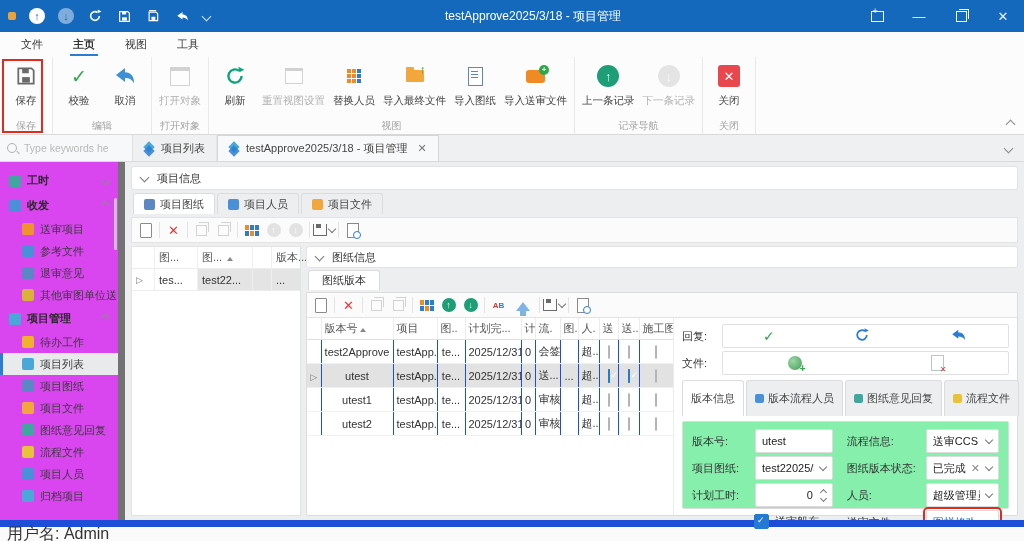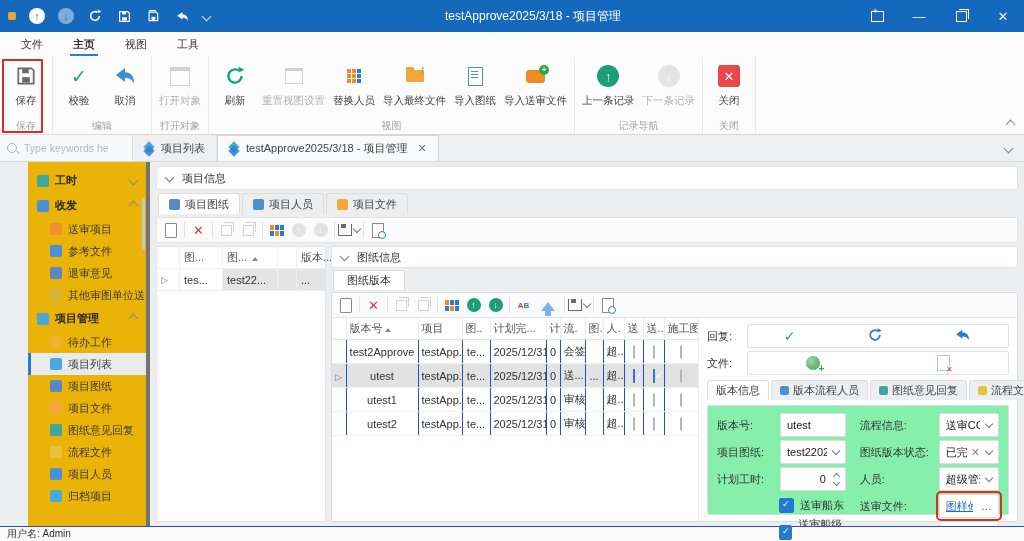--- a/index.html
+++ b/index.html
@@ -72,21 +72,21 @@
   .dtab{display:flex;align-items:center;gap:6px;padding:0 11px;color:#444;border-right:1px solid #e3e5e6;}
   .dtab.active{background:#f8f9fa;border:1px solid #d6d6d6;border-bottom:none;}
   .cube{width:11px;height:11px;position:relative;flex:0 0 auto;}
   .cube:before{content:"";position:absolute;left:1px;top:0;width:8px;height:8px;background:#49a8d8;transform:rotate(45deg);}
   .cube:after{content:"";position:absolute;left:1px;top:4px;width:8px;height:8px;background:#2b7cd3;transform:rotate(45deg);opacity:.85;}
   .tabclose{color:#777;font-size:11px;margin-left:4px;}
   .strip-chev{margin-left:auto;display:flex;align-items:center;padding-right:12px;color:#8a8a8a;}
 
   
   .bodyrow{flex:1;display:flex;min-height:0;}
-  .sidebar{width:118px;flex:0 0 auto;background:#eab308;border-right:4px solid #737373;position:relative;padding-top:6px;overflow:hidden;margin-left:28px;}
+  .sidebar{width:118px;flex:0 0 auto;background:#d946ef;border-right:7px solid #737373;position:relative;padding-top:6px;overflow:hidden;}
   .sgroup{height:25px;display:flex;align-items:center;gap:6px;padding:0 9px;color:#2a2a2a;font-weight:bold;}
   .sgroup .gchev{margin-left:auto;color:#8a8a8a;}
   .sitem{height:22px;display:flex;align-items:center;gap:6px;padding:0 6px 0 22px;color:#3a3a3a;white-space:nowrap;overflow:hidden;}
   .sitem.selected{background:#e8eaeb;box-shadow:inset 3px 0 0 #2b7cd3;}
   .sico{width:12px;height:12px;border-radius:2px;flex:0 0 auto;}
   .sb-thumb{position:absolute;right:1px;top:36px;width:3px;height:52px;background:#c6c6c6;border-radius:2px;}
 
   .main{flex:1;min-width:0;display:flex;flex-direction:column;padding:4px 6px 4px 6px;gap:3px;}
   .secbar{height:22px;flex:0 0 auto;background:#fff;border:1px solid #e3e3e3;border-radius:3px;display:flex;align-items:center;gap:9px;padding:0 9px;color:#333;}
   .chev-g{width:6px;height:6px;border-right:1.4px solid #777;border-bottom:1.4px solid #777;transform:rotate(45deg);margin-top:-2px;}
@@ -143,40 +143,40 @@
   .cb.on:after{content:"✓";color:#fff;font-size:9px;position:absolute;left:2px;top:0px;}
 
   .detail{flex:1;min-width:0;display:flex;flex-direction:column;padding:7px 8px 6px;gap:5px;background:#fff;}
   .drow{display:flex;align-items:center;gap:6px;height:22px;flex:0 0 auto;}
   .dlabel{width:34px;flex:0 0 auto;color:#333;}
   .dbar{flex:1;height:22px;background:#fff;border:1px solid #e0e0e0;border-radius:2px;display:flex;align-items:center;justify-content:space-around;}
   .globe{width:14px;height:14px;border-radius:50%;background:radial-gradient(circle at 35% 35%,#9fd6a8,#3f9e58);position:relative;}
   .globe:after{content:"+";position:absolute;right:-4px;bottom:-4px;color:#2ba84a;font-weight:bold;font-size:10px;}
   .docdel{width:11px;height:14px;background:#fff;border:1.2px solid #b9c6d2;position:relative;}
   .docdel:after{content:"✕";position:absolute;right:-4px;bottom:-4px;color:#d23b3b;font-size:8px;font-weight:bold;}
-  .dtabs{display:flex;gap:2px;height:20px;flex:0 0 auto;margin-top:1px;}
+  .dtabs{display:flex;gap:2px;height:36px;flex:0 0 auto;margin-top:1px;}
   .dtab2{padding:0 8px;display:flex;align-items:center;gap:4px;background:#eceef0;border:1px solid #dcdcdc;border-bottom:none;border-radius:3px 3px 0 0;color:#444;white-space:nowrap;}
   .dtab2.active{background:#fff;}
   .fieldbox{flex:1;border:1px solid #dcdcdc;border-radius:2px;padding:8px 9px;display:grid;grid-template-columns:1fr 1.08fr;column-gap:14px;row-gap:5px;align-content:start;background:#86efac;min-height:0;}
   .frow{display:flex;align-items:center;gap:5px;height:22px;min-width:0;}
   .flbl{flex:0 0 auto;width:58px;color:#333;white-space:nowrap;}
   .flbl.w2{width:74px;}
   .fctl{flex:1;min-width:0;height:22px;background:#fff;border:1px solid #dcdcdc;border-radius:2px;display:flex;align-items:center;padding:0 6px;gap:4px;color:#222;}
   .fctl .grow{flex:1;overflow:hidden;white-space:nowrap;}
   .fctl .xclr{color:#888;font-size:11px;}
   .spinner{display:flex;flex-direction:column;gap:1px;margin-left:4px;}
   .spinner .chev-g{transform:rotate(-135deg);margin:0;width:4px;height:4px;}
   .spinner .chev-g.d{transform:rotate(45deg);}
   .cbrow{display:flex;align-items:center;gap:6px;height:20px;padding-left:62px;}
   .cbrow .cb{margin:0;}
   .filelink{color:#2268c3;text-decoration:underline;overflow:hidden;white-space:nowrap;flex:1;}
   .ellip{color:#555;flex:0 0 auto;padding-left:4px;}
   .red-annot{outline:2px solid #e02b20;outline-offset:1px;}
 
-  .statusbar{height:14px;flex:0 0 auto;background:#fafafa;border-top:1px solid #1d4ed8;display:flex;align-items:center;padding:0 7px;font-size:10px;color:#333;}
+  .statusbar{height:14px;flex:0 0 auto;background:#fafafa;border-top:7px solid #1d4ed8;display:flex;align-items:center;padding:0 7px;font-size:16px;color:#333;}
 </style>
 </head>
 <body>
 
 <div class="window">
 
   <div class="titlebar">
     <div class="qat">
       <span class="appdot"></span>
       <span class="qcircle">↑</span>

